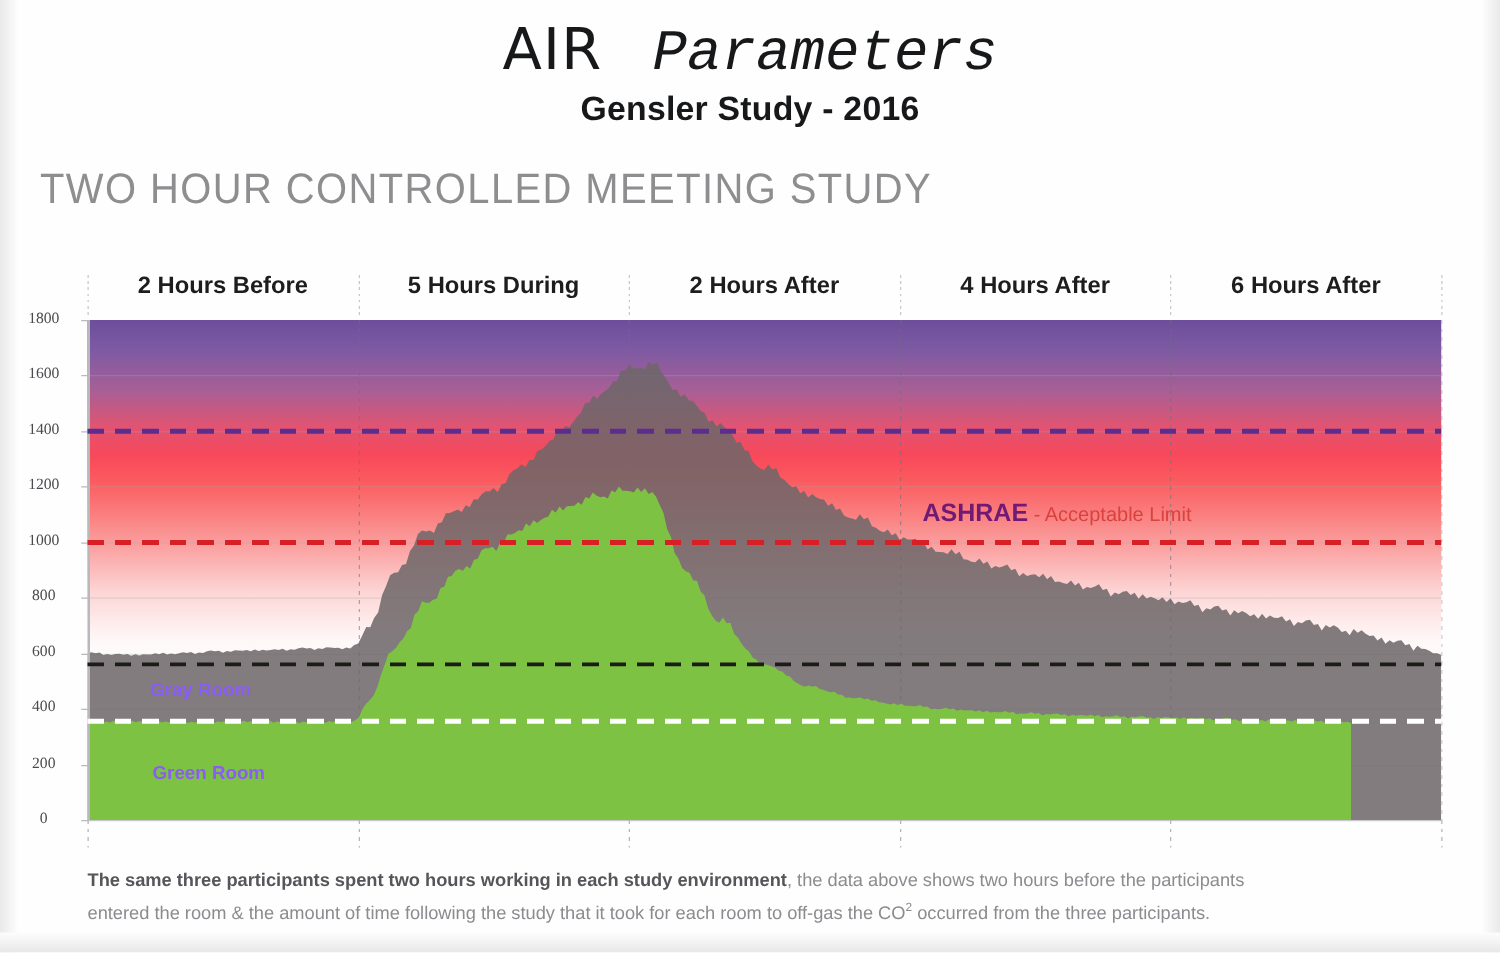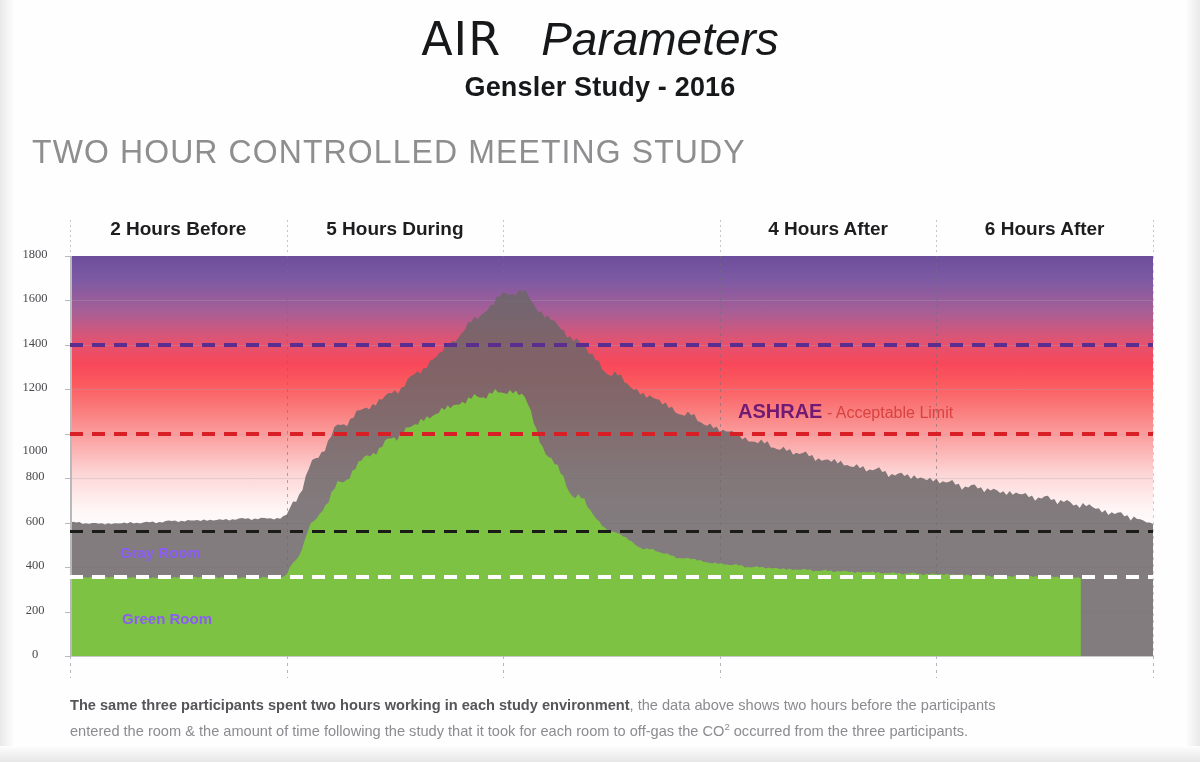--- a/index.html
+++ b/index.html
@@ -17,21 +17,21 @@
   .edge-r{position:absolute;right:0;top:0;width:14px;height:762px;
           background:linear-gradient(to left,#e9e9ea,#fdfdfd);}
   .edge-b{position:absolute;left:0;bottom:0;width:1200px;height:16px;
           background:linear-gradient(to top,#e7e7e8,#fdfdfd);}
 
   .title-row{position:absolute;left:0;top:12px;width:1200px;text-align:center;
              white-space:nowrap;}
   .t-air{font-size:46px;font-weight:400;color:#17181a;letter-spacing:1px;
          font-family:"DejaVu Sans", sans-serif;}
   .t-par{font-size:46px;font-style:italic;font-weight:300;color:#17181a;
-         margin-left:40px;font-family:Liberation Sans, sans-serif;}
+         margin-left:40px;font-family:Liberation Mono, monospace;}
   .subtitle{position:absolute;left:0;top:72px;width:1200px;text-align:center;
             font-size:27px;font-weight:700;color:#17181a;
             font-family:"Liberation Sans", sans-serif;letter-spacing:.2px;}
 
   .section-head{position:absolute;left:32px;top:132px;font-size:34px;
                 font-weight:300;color:#8e8e90;letter-spacing:1.2px;
                 font-family:"Liberation Sans", sans-serif;
                 transform:scaleX(.94);transform-origin:left center;}
 
   
@@ -115,20 +115,21 @@
 
   <div class="phase-band" id="phase-band">
       <div class="phase-sep" style="left: 70px;"></div>
       <div class="phase-sep" style="left: 286.6px;"></div>
       <div class="phase-sep" style="left: 503.2px;"></div>
       <div class="phase-sep" style="left: 719.8px;"></div>
       <div class="phase-sep" style="left: 936.4px;"></div>
       <div class="phase-sep" style="left: 1153px;"></div>
       <div class="phase" style="left: 70px; width: 216.6px;">2 Hours Before</div>
       <div class="phase" style="left: 286.6px; width: 216.6px;">5 Hours During</div>
+      <div class="phase" style="left: 503.2px; width: 216.6px;">2 Hours After</div>
       <div class="phase" style="left: 719.8px; width: 216.6px;">4 Hours After</div>
       <div class="phase" style="left: 936.4px; width: 216.6px;">6 Hours After</div>
     </div>
 
   <div id="plot">
     <div class="bg-grad"></div>
     <div id="hgrids">
         <div class="hgrid" style="top: 355.556px;"></div>
         <div class="hgrid" style="top: 311.111px;"></div>
         <div class="hgrid" style="top: 266.667px;"></div>
@@ -155,21 +156,21 @@
         <div class="ytick" style="top: 391px;">0</div>
         <div class="ytick-mark" style="top: 400px;"></div>
         <div class="ytick" style="top: 346.556px;">200</div>
         <div class="ytick-mark" style="top: 355.556px;"></div>
         <div class="ytick" style="top: 302.111px;">400</div>
         <div class="ytick-mark" style="top: 311.111px;"></div>
         <div class="ytick" style="top: 257.667px;">600</div>
         <div class="ytick-mark" style="top: 266.667px;"></div>
         <div class="ytick" style="top: 213.222px;">800</div>
         <div class="ytick-mark" style="top: 222.222px;"></div>
-        <div class="ytick" style="top: 168.778px; margin-top: 18px;">1000</div>
+        <div class="ytick" style="top: 168.778px;">1000</div>
         <div class="ytick-mark" style="top: 177.778px;"></div>
         <div class="ytick" style="top: 124.333px;">1200</div>
         <div class="ytick-mark" style="top: 133.333px;"></div>
         <div class="ytick" style="top: 79.8889px;">1400</div>
         <div class="ytick-mark" style="top: 88.8889px;"></div>
         <div class="ytick" style="top: 35.4444px;">1600</div>
         <div class="ytick-mark" style="top: 44.4444px;"></div>
         <div class="ytick" style="top: -9px;">1800</div>
         <div class="ytick-mark" style="top: 0px;"></div>
       </div>

